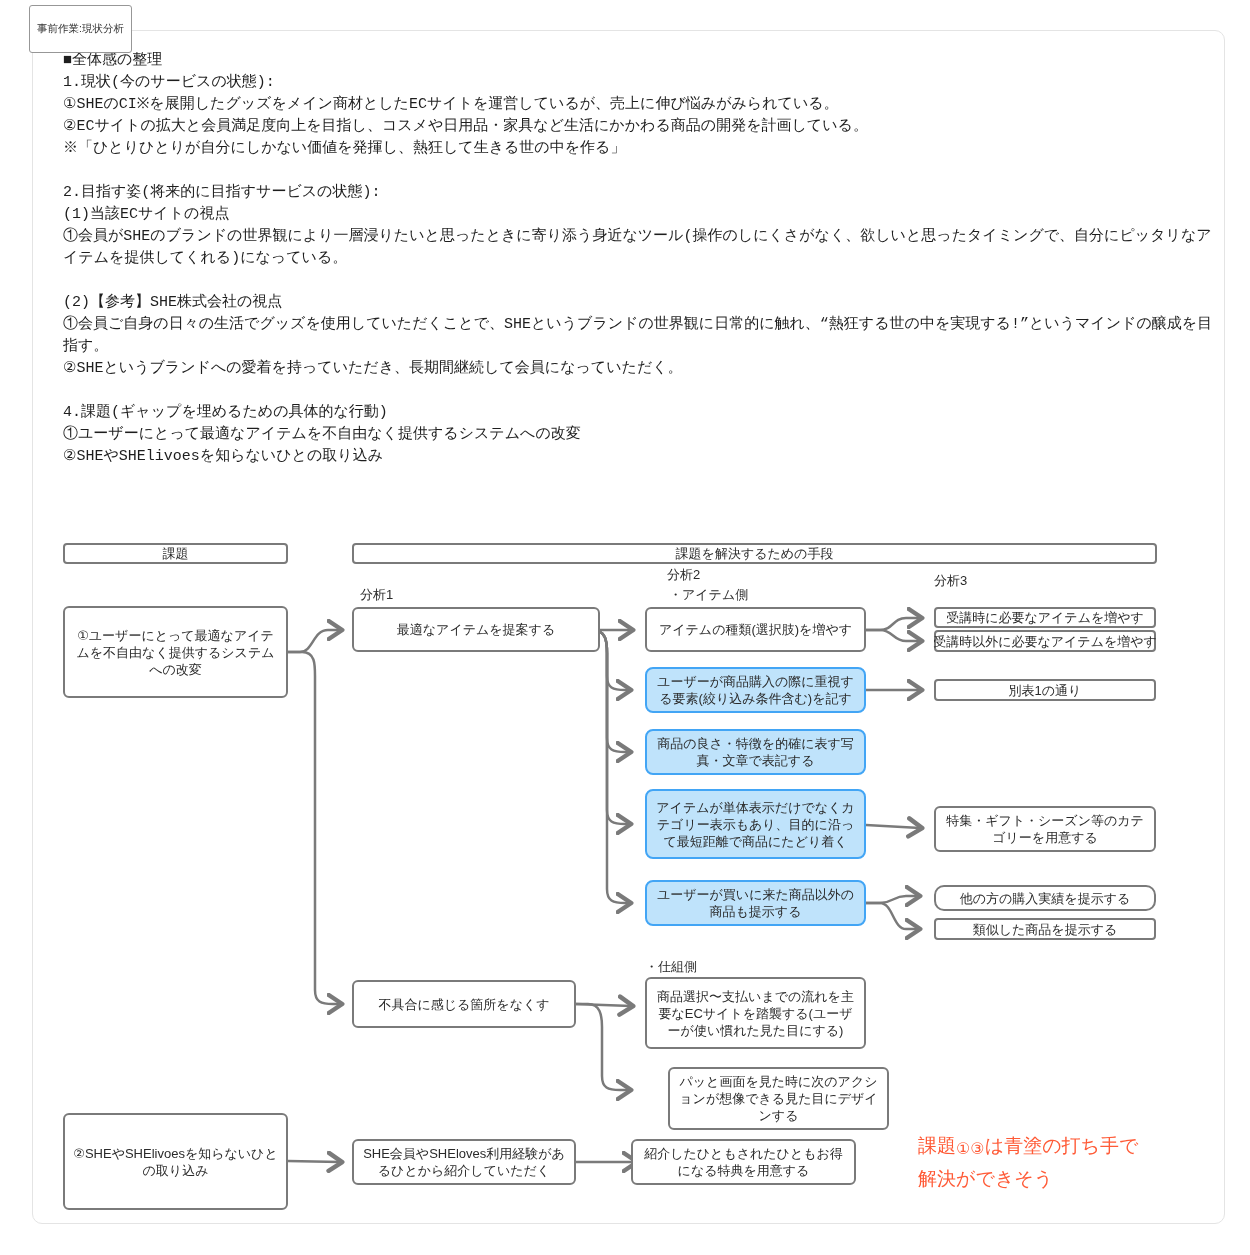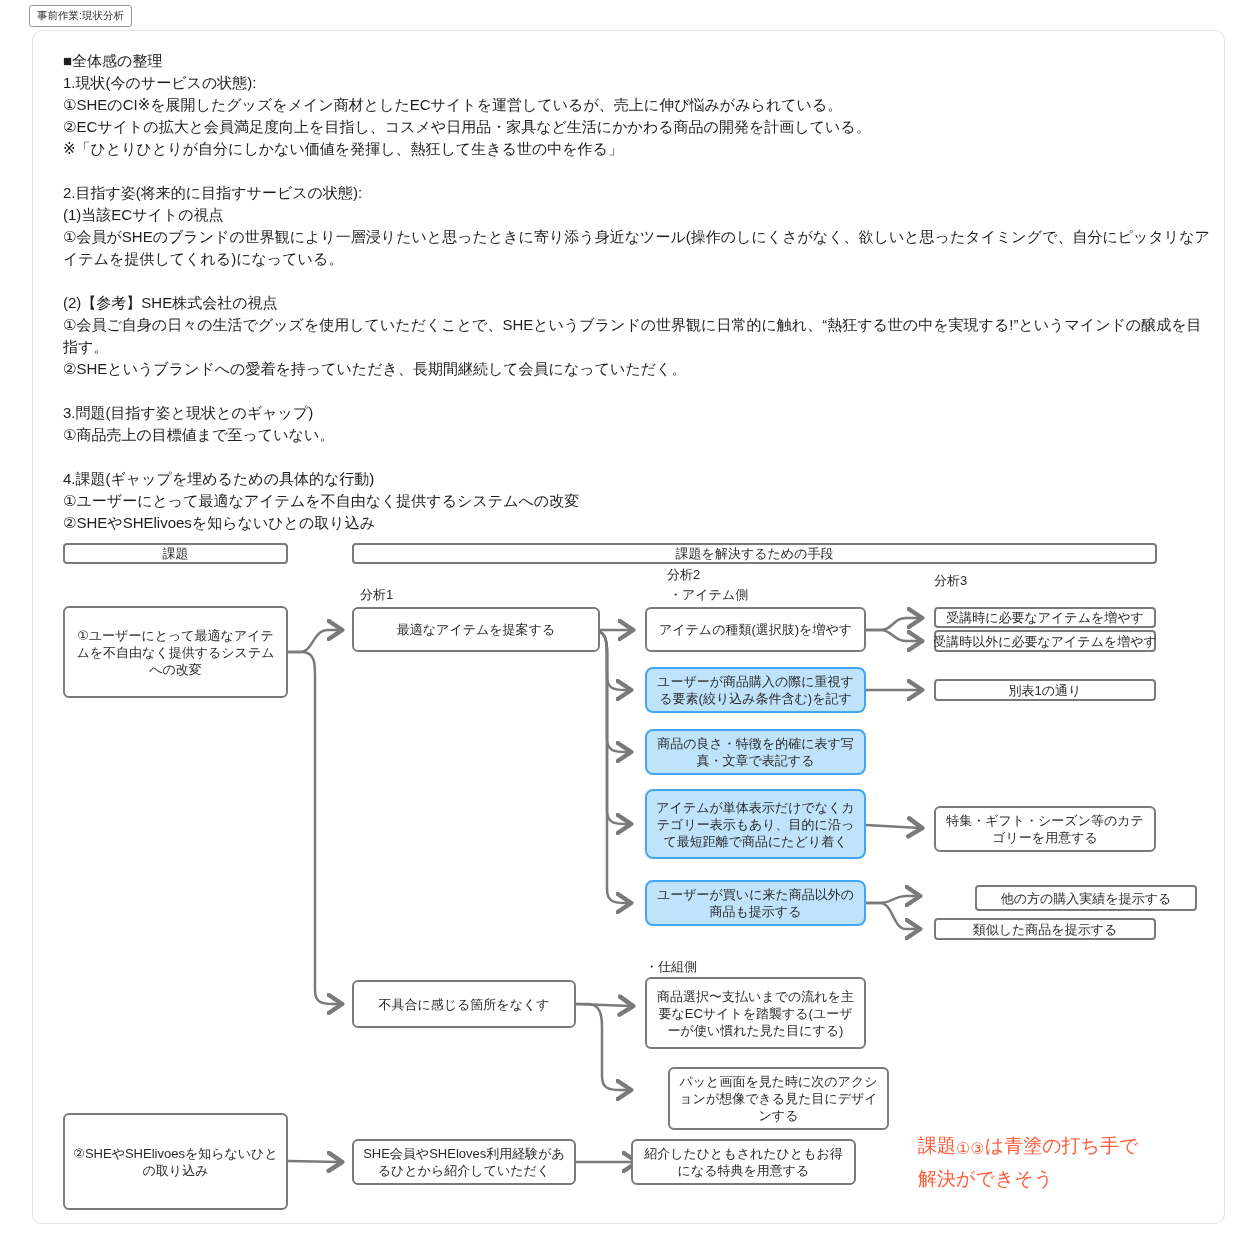--- a/index.html
+++ b/index.html
@@ -3,32 +3,32 @@
 <meta charset="utf-8">
 <style>
   html,body{margin:0;padding:0;}
   body{
     width:1250px;height:1255px;position:relative;background:#ffffff;
     font-family:"Liberation Sans","DejaVu Sans",sans-serif;
     -webkit-font-smoothing:antialiased;
   }
   .tag{
     position:absolute;left:29px;top:5px;background:#fff;
-    border:1px solid #979797;border-radius:3px;padding:3px 7px;
+    border:1px solid #979797;border-radius:3px;padding:16px 7px;
     font-size:10.5px;color:#333;white-space:nowrap;z-index:3;
   }
   .container{
     position:absolute;left:32px;top:30px;width:1191px;height:1192px;
     border:1px solid #e4e4e4;border-radius:10px;background:#fff;z-index:0;
   }
   .textblock{
     position:absolute;left:63px;top:50px;width:1150px;
     font-size:15px;line-height:22px;color:#1e1e1e;z-index:2;
   }
-  .tb-group{margin-top:22px;}
+  .tb-group{margin-top:22px;font-family:Liberation Mono, monospace;}
   .tb-group:first-child{margin-top:0;}
   .tb-line{min-height:22px;}
   .flabel{position:absolute;font-size:13px;color:#2a2a2a;z-index:2;white-space:nowrap;}
   .fbox{
     position:absolute;box-sizing:border-box;z-index:2;
     border:2.5px solid #7a7a7a;border-radius:6px;background:#fff;
     color:#2a2a2a;font-size:13px;line-height:17px;
     display:flex;align-items:center;justify-content:center;
     text-align:center;padding:2px 6px;
   }
@@ -46,21 +46,21 @@
   #bx-propose {left:352px; top:607px;  width:248px; height:45px;}
   #bx-variety {left:645px; top:607px;  width:221px; height:45px;}
   #bx-course  {left:934px; top:607px;  width:222px; height:21px;}
   #bx-noncourse{left:934px;top:630px;  width:222px; height:22px;}
   #bx-factors {left:645px; top:667px;  width:221px; height:46px;}
   #bx-table1  {left:934px; top:679px;  width:222px; height:22px;}
   #bx-photos  {left:645px; top:729px;  width:221px; height:46px;}
   #bx-category{left:645px; top:789px;  width:221px; height:70px;}
   #bx-categories{left:934px;top:806px; width:222px; height:46px;}
   #bx-suggest {left:645px; top:880px;  width:221px; height:46px;}
-  #bx-others  {left:975px; top:885px;  width:222px; height:26px;}
+  #bx-others  {left:934px; top:885px;  width:222px; height:26px;border-radius:10px;}
   #bx-similar {left:934px; top:918px;  width:222px; height:22px;}
   #bx-fix     {left:352px; top:980px;  width:224px; height:48px;}
   #bx-flowref {left:645px; top:977px;  width:221px; height:72px;}
   #bx-design  {left:668px; top:1067px; width:221px; height:63px;}
   #bx-issue2  {left:63px;  top:1113px; width:225px; height:97px;}
   #bx-referral{left:352px; top:1139px; width:224px; height:46px;}
   #bx-benefit {left:631px; top:1139px; width:225px; height:46px;}
   #hd-issue   {left:63px;  top:543px;  width:225px; height:21px;}
   #hd-solution{left:352px; top:543px;  width:805px; height:21px;}
   #lb-a1  {left:360px;top:586px;text-align:right;}
@@ -85,24 +85,20 @@
   </div>
   <div class="tb-group">
     <div class="tb-line">2.目指す姿(将来的に目指すサービスの状態):</div>
     <div class="tb-line">(1)当該ECサイトの視点</div>
     <div class="tb-line">①会員がSHEのブランドの世界観により一層浸りたいと思ったときに寄り添う身近なツール(操作のしにくさがなく、欲しいと思ったタイミングで、自分にピッタリなアイテムを提供してくれる)になっている。</div>
   </div>
   <div class="tb-group">
     <div class="tb-line">(2)【参考】SHE株式会社の視点</div>
     <div class="tb-line">①会員ご自身の日々の生活でグッズを使用していただくことで、SHEというブランドの世界観に日常的に触れ、“熱狂する世の中を実現する!”というマインドの醸成を目指す。</div>
     <div class="tb-line">②SHEというブランドへの愛着を持っていただき、長期間継続して会員になっていただく。</div>
-  </div>
-  <div class="tb-group">
-    <div class="tb-line">3.問題(目指す姿と現状とのギャップ)</div>
-    <div class="tb-line">①商品売上の目標値まで至っていない。</div>
   </div>
   <div class="tb-group">
     <div class="tb-line">4.課題(ギャップを埋めるための具体的な行動)</div>
     <div class="tb-line">①ユーザーにとって最適なアイテムを不自由なく提供するシステムへの改変</div>
     <div class="tb-line">②SHEやSHElivoesを知らないひとの取り込み</div>
   </div>
 </div>
 
 <svg class="arrows" width="1250" height="1255" viewBox="0 0 1250 1255">
   <defs>

